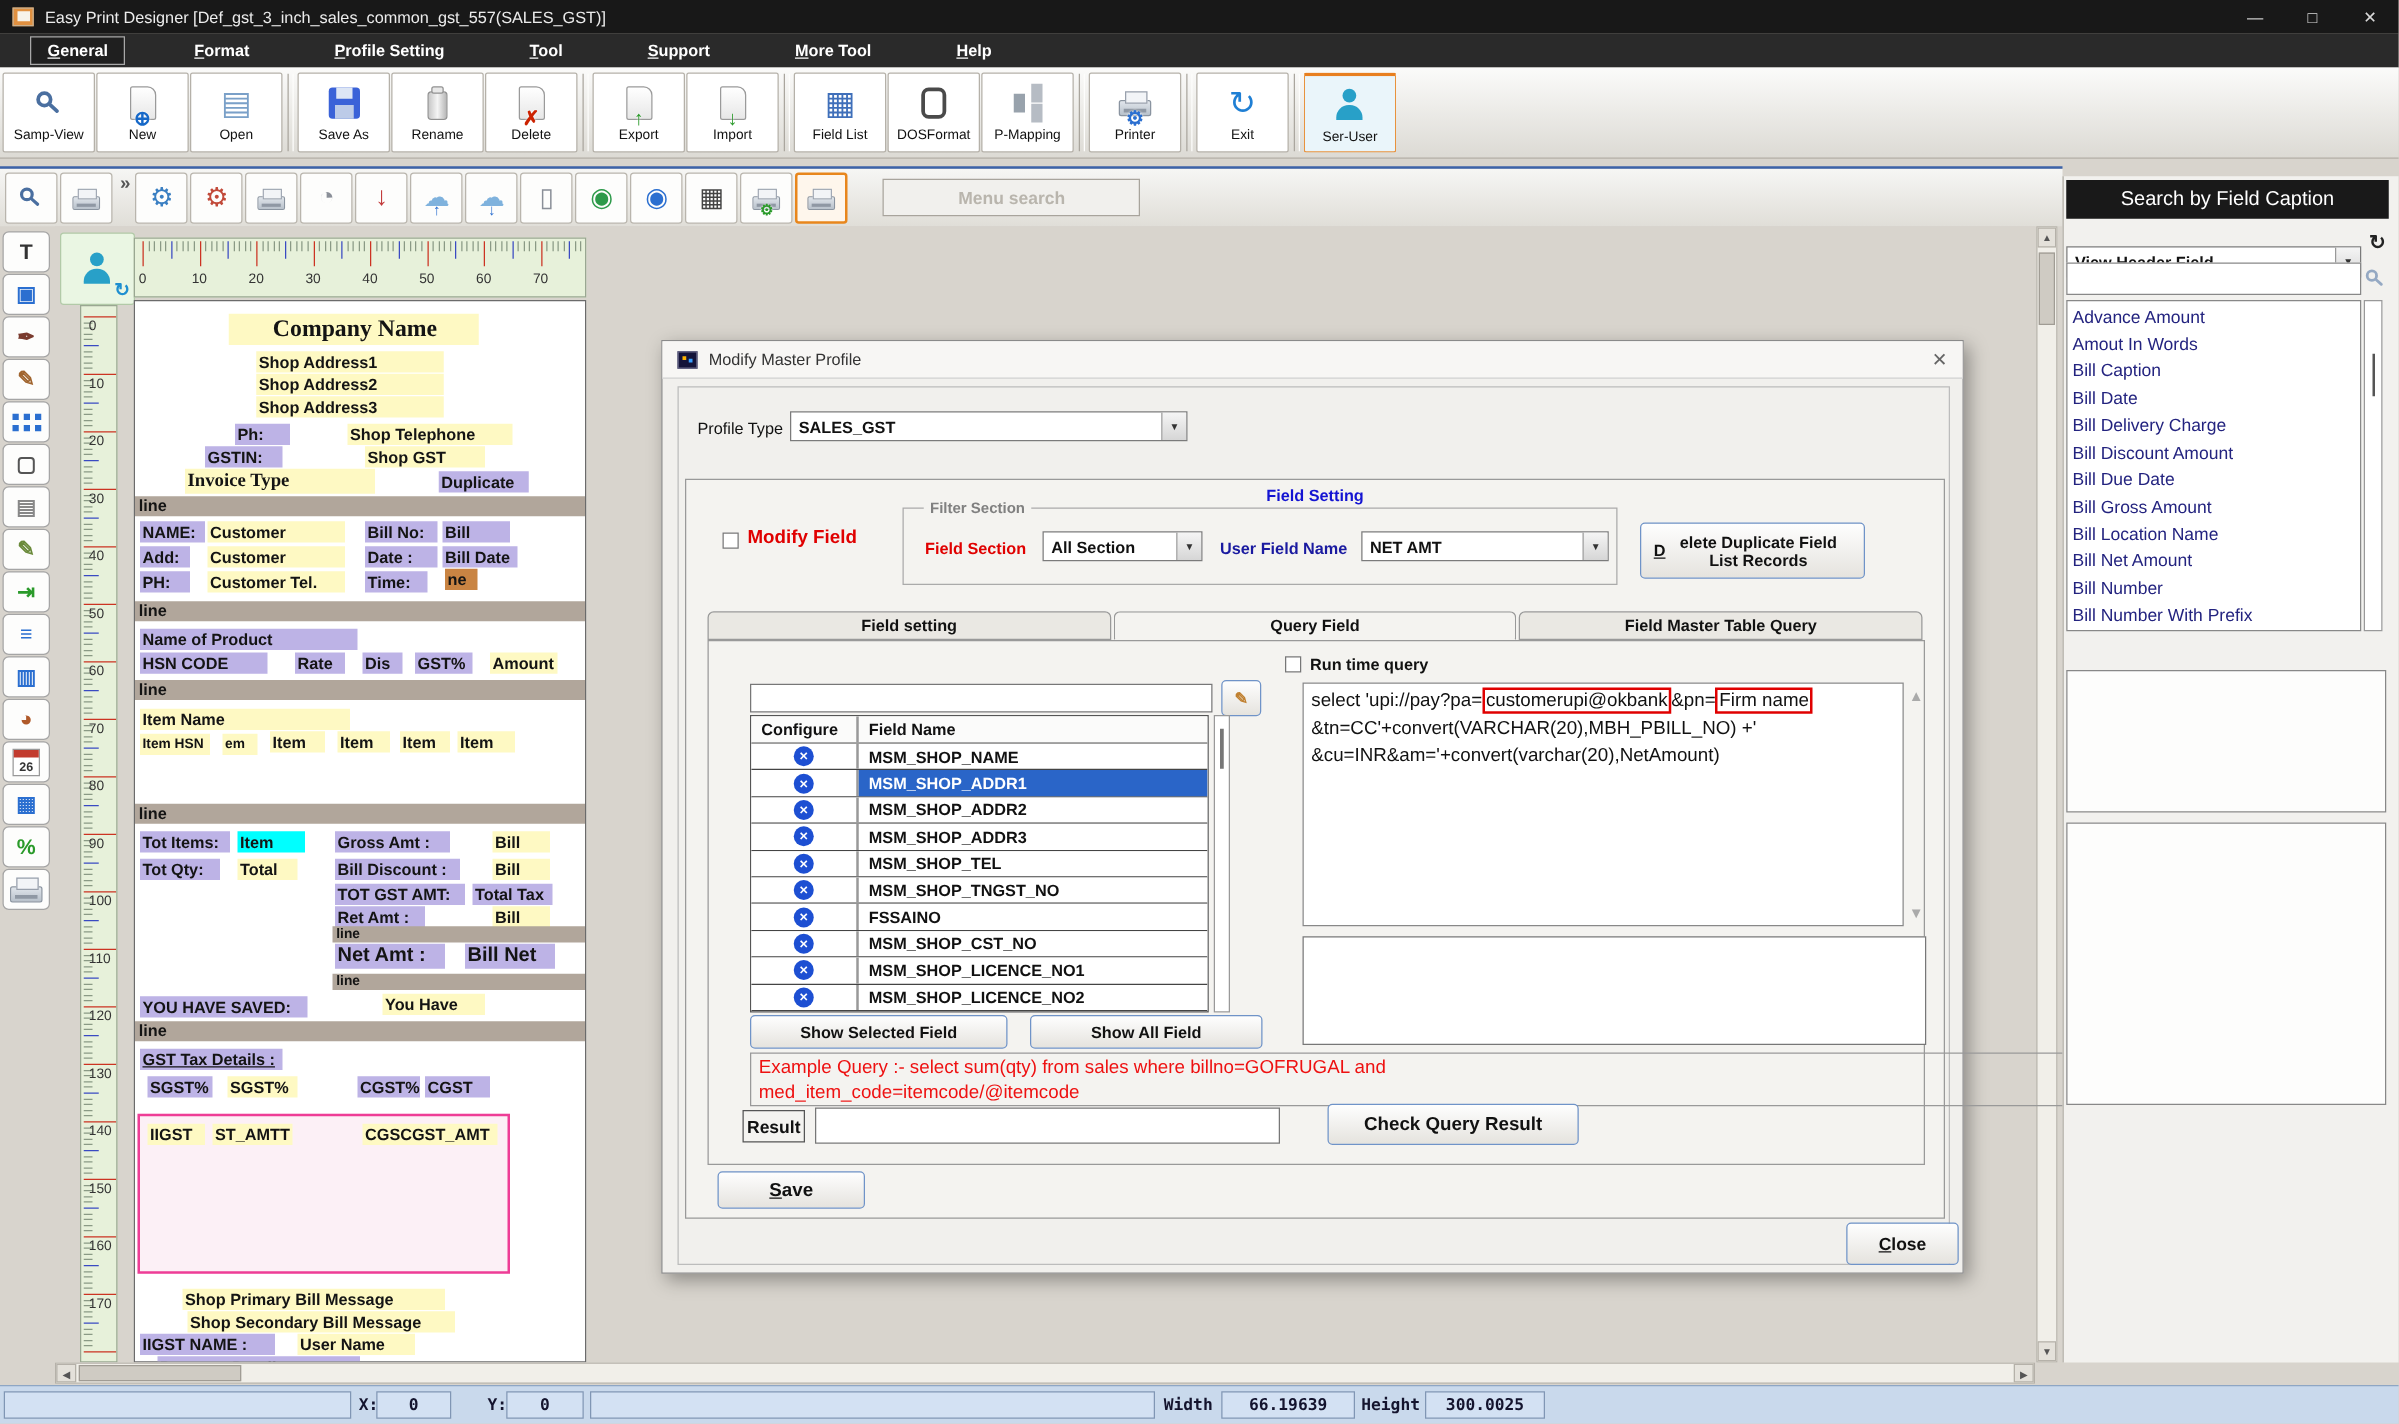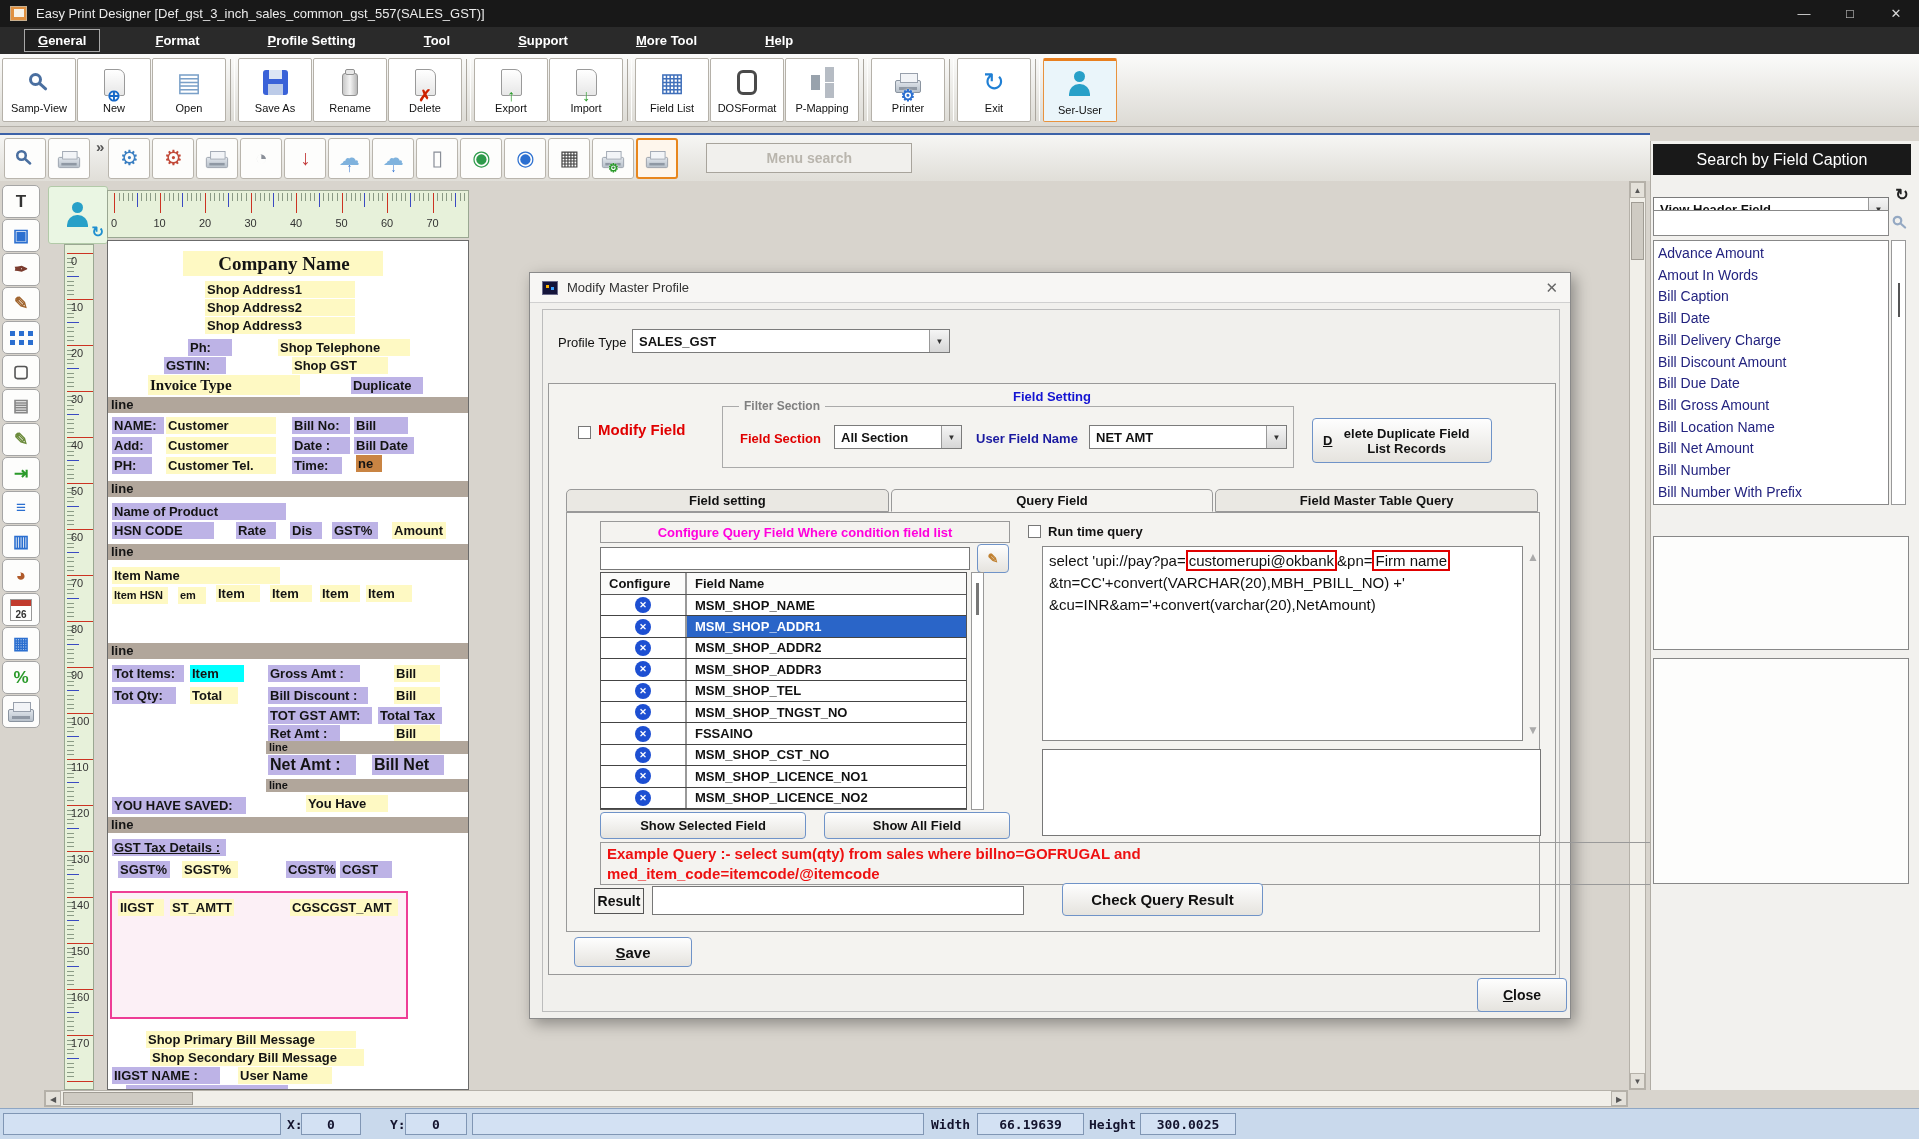--- a/index.html
+++ b/index.html
@@ -132,21 +132,21 @@
   .frow{display:flex;height:21.4px;border-bottom:1px solid #444;align-items:center;font-size:13px;font-weight:bold;background:#fff}
   .frow .c1{width:86px;align-self:stretch;display:flex;align-items:center;justify-content:center;border-right:2px solid #999}
   .frow .c2{padding-left:8px;flex:1;align-self:stretch;display:flex;align-items:center}
   .frow.sel .c2{background:#2a65c8;color:#fff}
   .xicon{width:16px;height:16px;border-radius:50%;background:#1d4fd2;color:#fff;font-size:9px;font-weight:bold;display:flex;align-items:center;justify-content:center}
   .ftscroll{position:absolute;left:441px;top:299px;width:13px;height:238px;border:1px solid #999;background:#fff}
   .ftscroll::after{content:"";position:absolute;left:4px;top:10px;width:3px;height:32px;background:#777}
   .querybox{position:absolute;left:512px;top:273px;width:481px;height:195px;background:#fff;border:1px solid #888;font-size:15px;line-height:22px;padding:3px 6px;overflow:hidden}
   .querybox .hl{border:2px solid #e00000;padding:0 1px}
   .qarrow{position:absolute;font-size:12px;color:#aaa}
-  .example{position:absolute;left:70px;top:569px;width:1090px;height:43px;border:1px solid #999;color:#ee1111;font-weight:bold;font-size:15px;line-height:20px;padding:1px 6px}
+  .example{position:absolute;left:70px;top:569px;width:1090px;height:43px;border:1px solid #999;color:#ee1111;font-weight:normal;font-size:15px;line-height:20px;padding:1px 6px}
   .rlabel{position:absolute;left:64px;top:615px;width:50px;height:26px;border:1px solid #555;display:flex;align-items:center;justify-content:center;font-weight:bold;font-size:14px}
 
   
   .rpanel{position:absolute;left:1650px;top:141px;width:269px;height:949px;background:#f2f1ee;border-left:1px solid #b0aca4}
   .rp-head{position:absolute;left:2px;top:3px;width:258px;height:31px;background:#191919;color:#fff;font-size:16px;display:flex;align-items:center;justify-content:center}
   .rp-refresh{position:absolute;left:240px;top:41px;width:22px;height:24px;display:flex;align-items:center;justify-content:center;font-size:16px;font-weight:bold;color:#222}
   .rp-search{position:absolute;left:2px;top:69px;width:236px;height:26px;background:#fff;border:1px solid #888}
   .rp-search input{position:absolute;inset:0;border:none;background:none;font-size:13px;padding:0 6px;font-family:"Liberation Sans",sans-serif}
   .rp-mag{position:absolute;left:240px;top:73px;transform:scale(.75);opacity:.55}
   .rp-list{position:absolute;left:2px;top:99px;width:236px;height:265px;border:1px solid #888;background:#fff;padding:2px 0;overflow:hidden}
@@ -806,21 +806,20 @@
 
   <div class="btn" style="left:782px;top:145px;width:180px;height:45px;padding:0 10px"><u>D</u>elete Duplicate Field List Records</div>
 
   <div class="tabs" style="left:36px;top:216px;width:974px;height:23px">
       <div class="tab ">Field setting</div>
       <div class="tab active">Query Field</div>
       <div class="tab ">Field Master Table Query</div>
     </div>
   <div class="panel" style="left:36px;top:239px;width:974px;height:420px"></div>
 
-  <div class="banner" style="left:70px;top:248px;width:410px;height:22px">Configure Query Field Where condition field list</div>
   <div class="cb" style="left:498px;top:252px"></div>
   <div class="dlabel" style="left:518px;top:251px">Run time query</div>
 
   <input class="tinput" style="left: 70px; top: 274px; width: 370px; height: 23px;">
   <div class="btn" style="left:447px;top:271px;width:32px;height:29px">
       <span style="color:#c08030">✎</span>
     </div>
 
   <div class="ftable">
     <div class="fhead">

